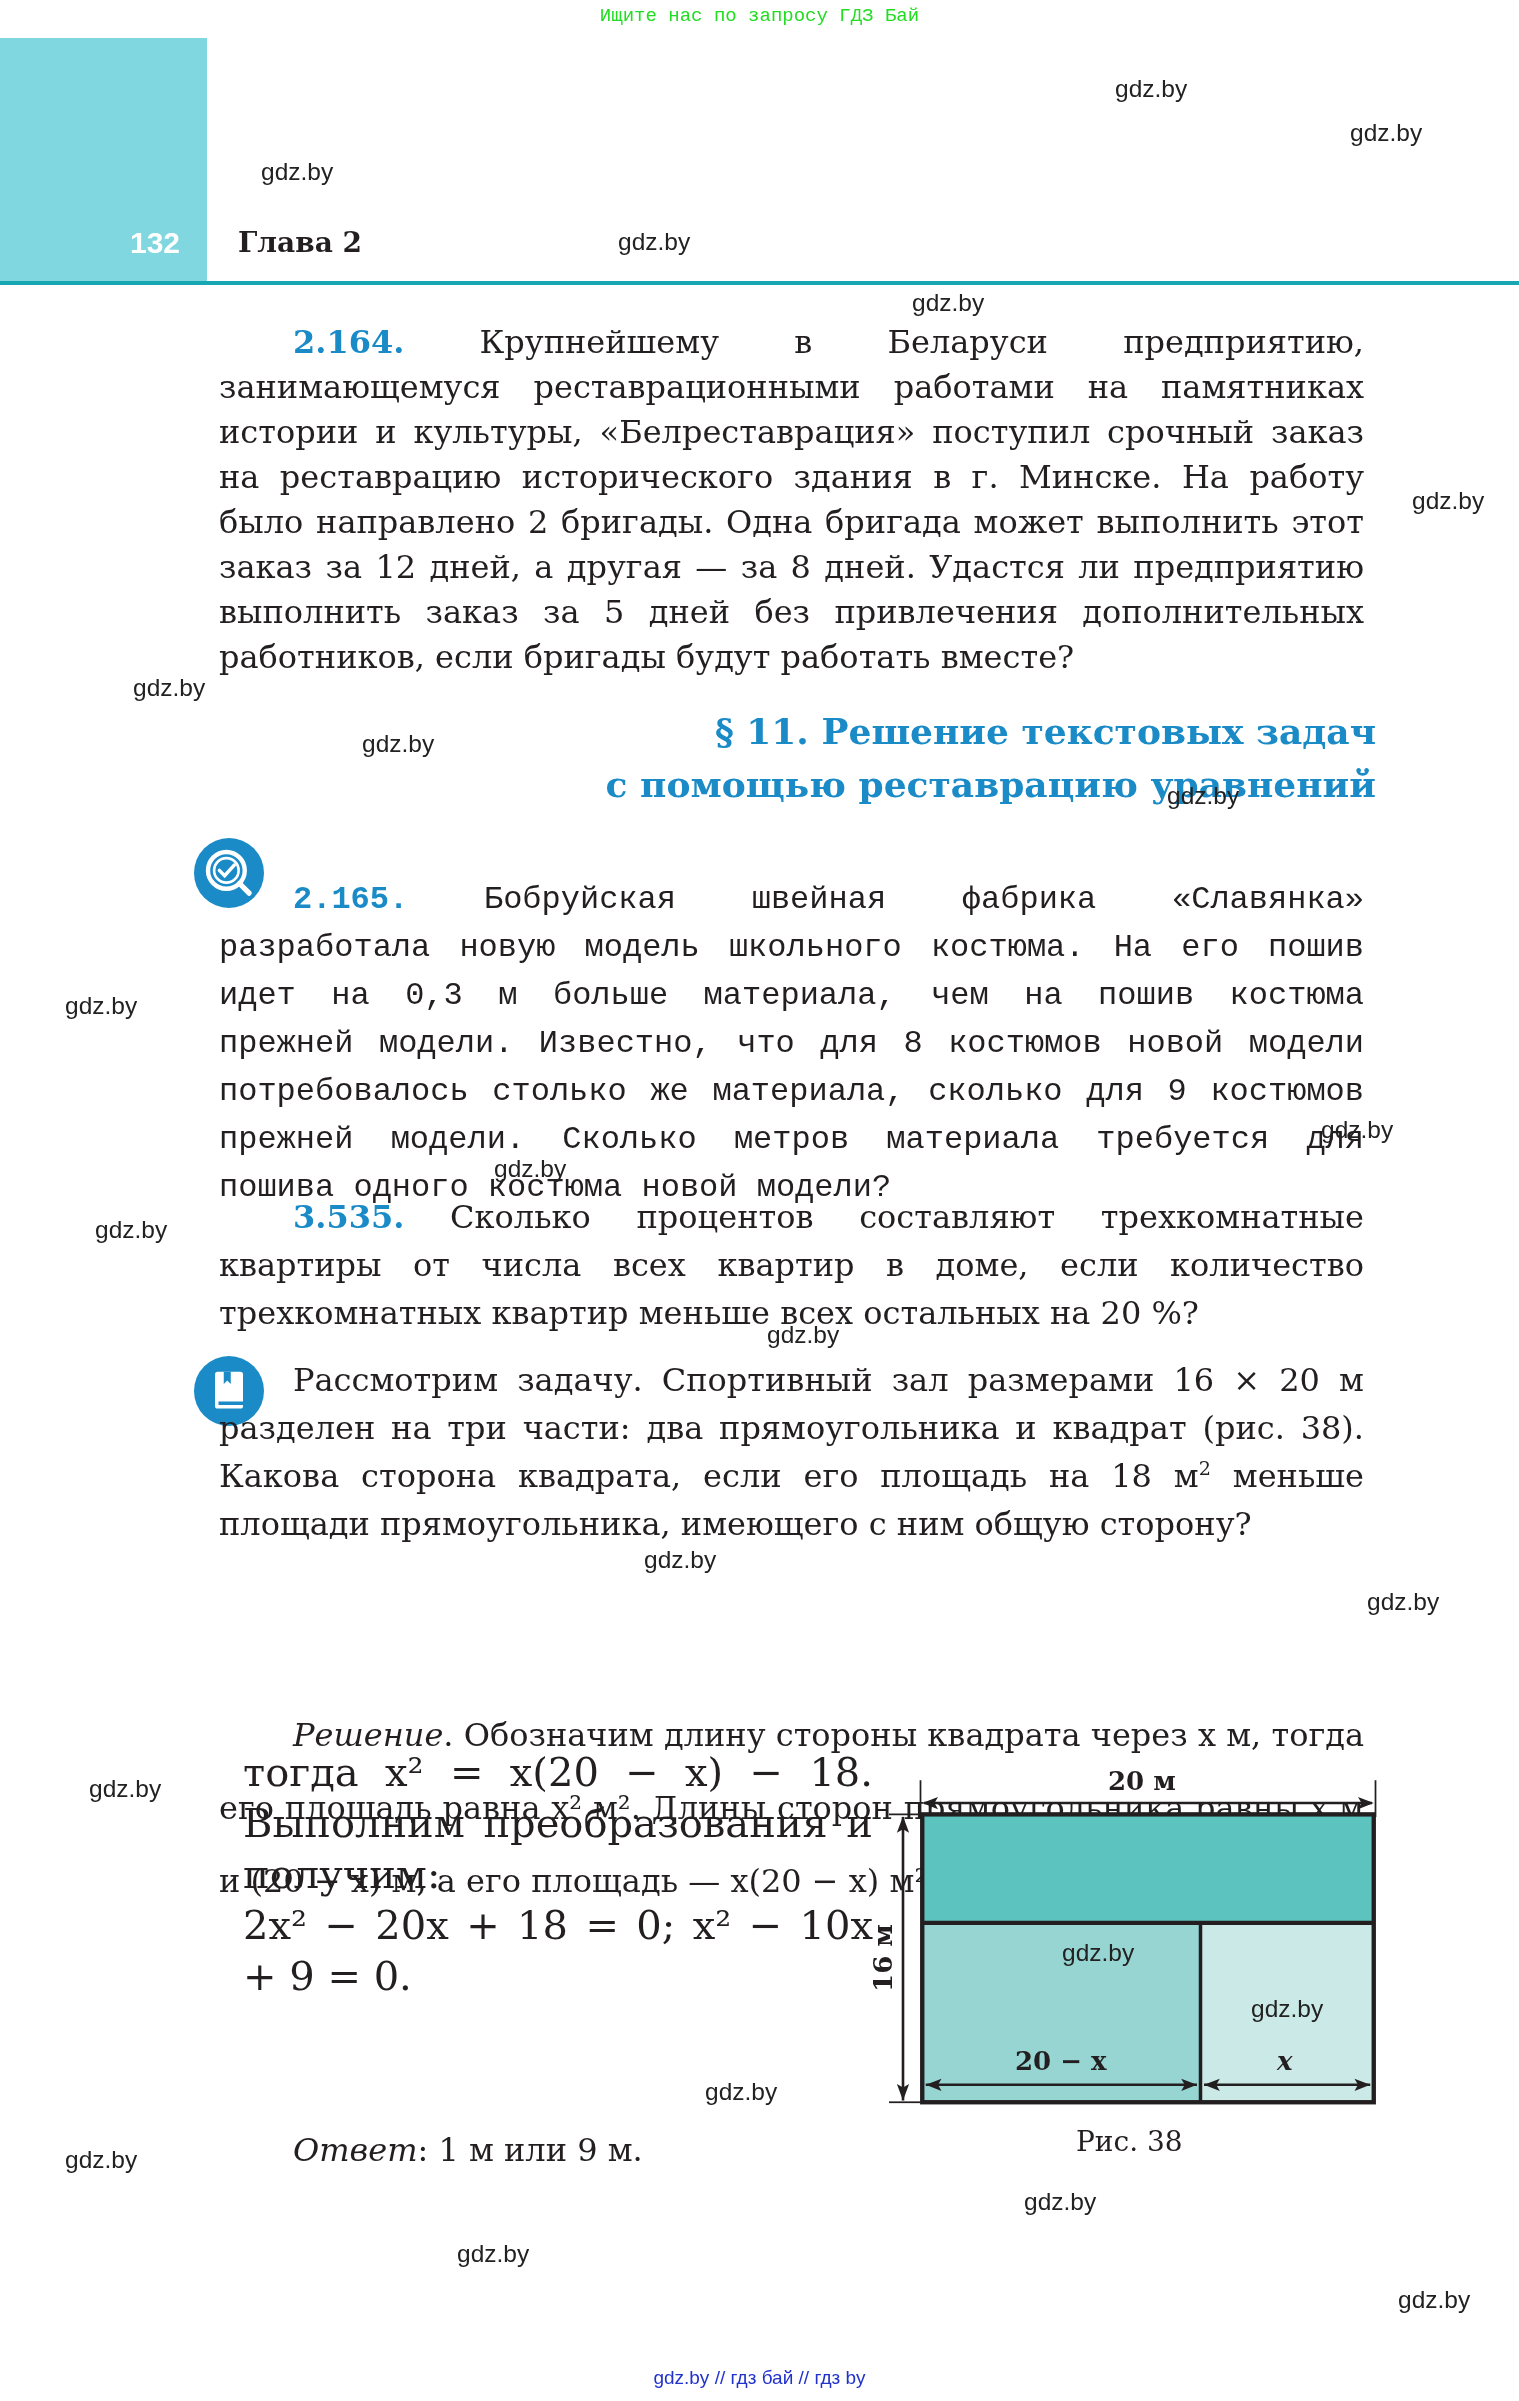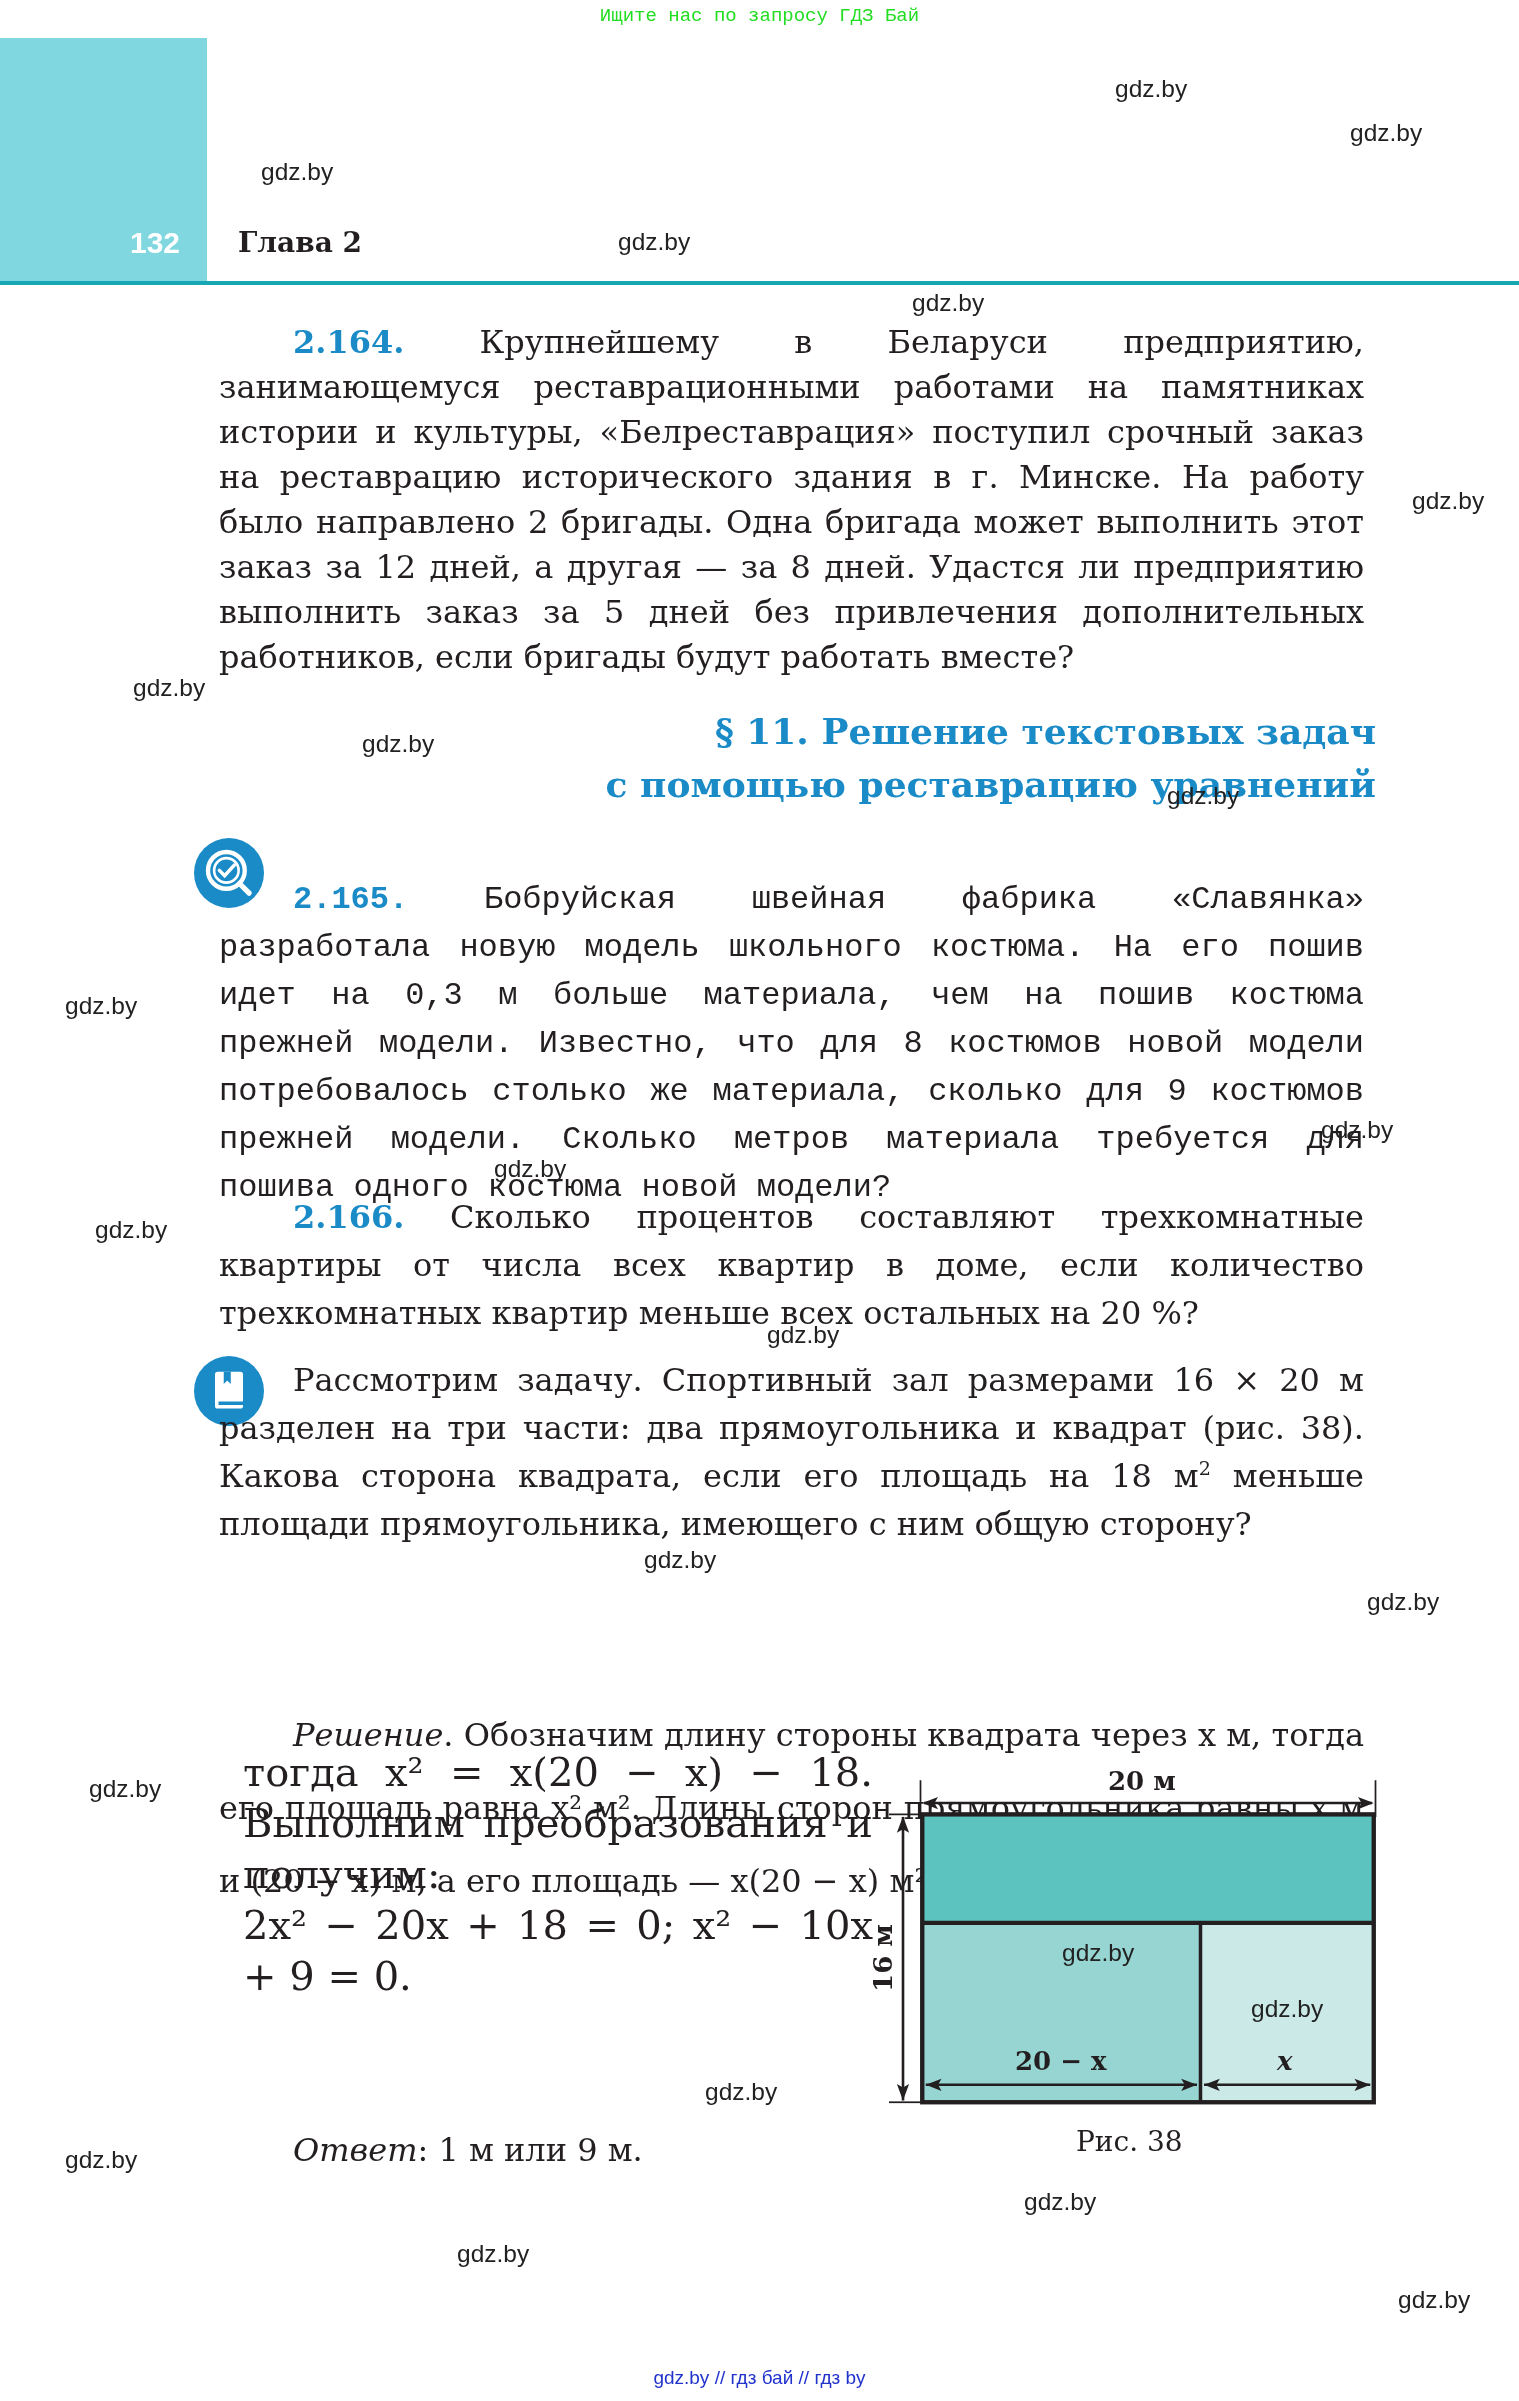--- a/index.html
+++ b/index.html
@@ -56,21 +56,21 @@
     <circle cx="37" cy="37" r="14" fill="none" stroke="#fff" stroke-width="3"></circle>
     <line x1="52" y1="52" x2="63" y2="63" stroke="#fff" stroke-width="6" stroke-linecap="round"></line>
     <polyline points="29,37 35,43 46,31" fill="none" stroke="#fff" stroke-width="4" stroke-linecap="round"></polyline>
   </svg>
 </div>
 <div class="text" style="top:864px; line-height:48px;font-family:Liberation Mono, monospace;">
   <p class="indent"><span class="num">2.165.</span> <span>Бобруйская швейная фабрика «Славянка» разработала новую модель школьного костюма. На его пошив идет на 0,3 м больше материала, чем на пошив костюма прежней модели. Известно, что для 8 костюмов новой модели потребовалось столько же материала, сколько для 9 костюмов прежней модели. Сколько метров материала требуется для пошива одного костюма новой модели?</span></p>
 </div>
 
 <div class="text" style="top:1181px; line-height:48px;">
-  <p class="indent"><span class="num">2.166.</span> <span>Сколько процентов составляют трехкомнатные квартиры от числа всех квартир в доме, если количество трехкомнатных квартир меньше всех остальных на 20 %?</span></p>
+  <p class="indent"><span class="num">3.535.</span> <span>Сколько процентов составляют трехкомнатные квартиры от числа всех квартир в доме, если количество трехкомнатных квартир меньше всех остальных на 20 %?</span></p>
 </div>
 
 <div class="icon-circle" style="left:194px; top:1356px;">
   <svg width="70" height="70" viewBox="0 0 80 80">
     <rect x="24" y="18" width="32" height="42" rx="3" fill="#fff"></rect>
     <rect x="28" y="52" width="28" height="4" fill="#1a8bc7"></rect>
     <polygon points="34,18 42,18 42,32 38,28 34,32" fill="#1a8bc7"></polygon>
   </svg>
 </div>
 <div class="text" style="top:1344px; line-height:48px;">

